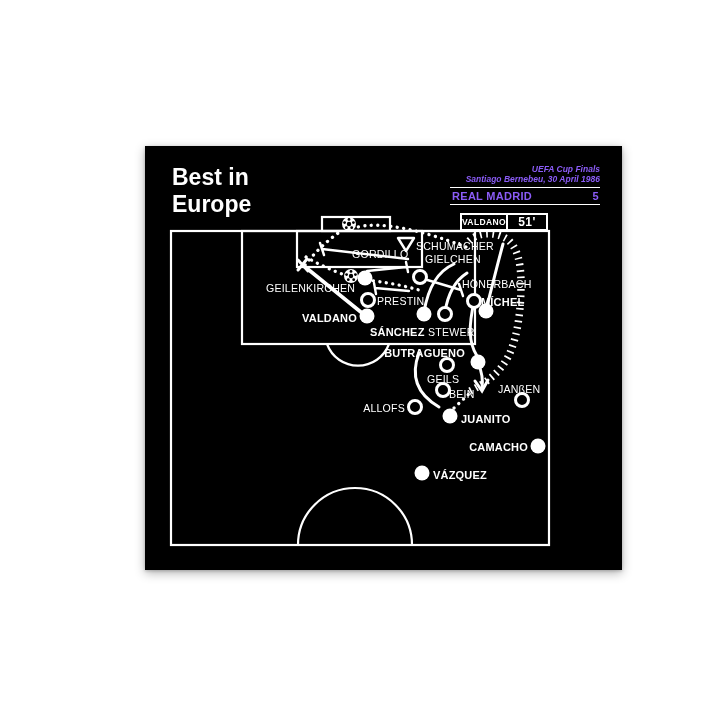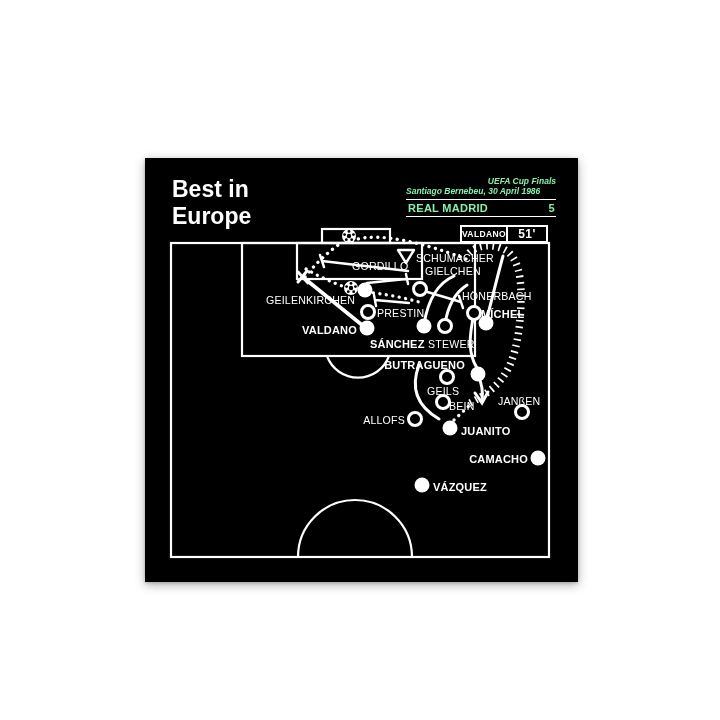--- a/index.html
+++ b/index.html
@@ -1,26 +1,26 @@
 <!DOCTYPE html>
 <html><head>
 <meta charset="utf-8">
 <style>
   html,body{margin:0;padding:0;width:720px;height:720px;background:#ffffff;overflow:hidden;
     font-family:"Liberation Sans",sans-serif;}
   .page{position:relative;width:720px;height:720px;background:#ffffff;}
-  .poster{position:absolute;left:145px;top:158px;width:433px;height:424px;background:#000000;
+  .poster{position:absolute;left:145px;top:146px;width:477px;height:424px;background:#000000;
     box-shadow:0 3px 10px rgba(0,0,0,0.30), 0 1px 3px rgba(0,0,0,0.2);}
   
   .title{position:absolute;left:27px;top:18px;color:#fff;font-weight:bold;font-size:23px;
     line-height:27px;letter-spacing:0px;z-index:2;}
   
-  .scoreboard{position:absolute;right:22px;top:18px;width:150px;color:#86efac;z-index:2;}
+  .scoreboard{position:absolute;right:22px;top:18px;width:150px;color:#8b5cf6;z-index:2;}
   .comp{font-style:italic;font-weight:bold;font-size:8.5px;text-align:right;line-height:10px;}
-  .venue{font-style:italic;font-weight:bold;font-size:8.5px;text-align:left;line-height:10px;white-space:nowrap;}
+  .venue{font-style:italic;font-weight:bold;font-size:8.5px;text-align:right;line-height:10px;white-space:nowrap;}
   .score-table{margin-top:3px;border-bottom:1.6px solid #fff;}
   .srow{display:flex;justify-content:space-between;border-top:1.6px solid #fff;
     font-weight:bold;font-size:11px;padding:2px 1px 2px 2px;letter-spacing:0.3px;}
   
   .badge{position:absolute;left:315px;top:67px;display:flex;z-index:2;}
   .badge-cell{background:#000;border:2px solid #fff;color:#fff;font-weight:bold;
     display:flex;align-items:center;justify-content:center;height:14px;}
   .badge-name{width:44px;font-size:8.5px;letter-spacing:0.4px;}
   .badge-min{width:38px;margin-left:-2px;font-size:12px;letter-spacing:0.5px;}
   

